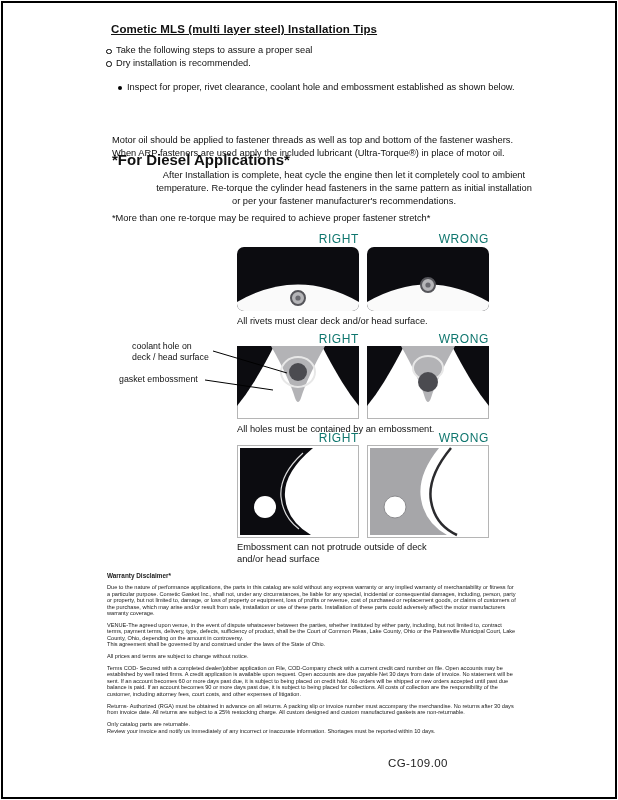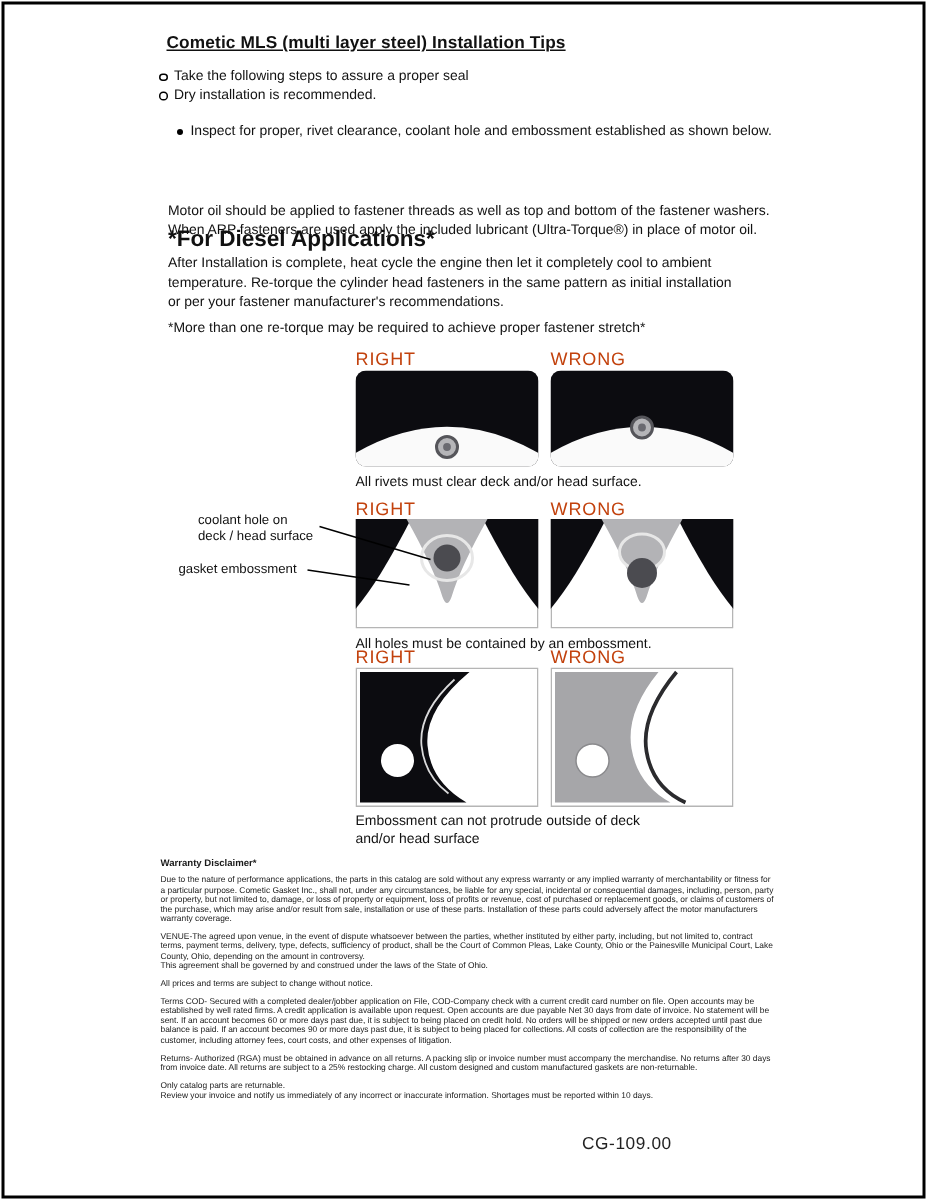--- a/index.html
+++ b/index.html
@@ -42,25 +42,25 @@
   ul.subtips li::before{
     content:"";position:absolute;left:1px;top:4px;
     width:4px;height:4px;background:#000;border-radius:50%;
   }
   .diesel-h{left:112px;top:116px;font-size:15px;font-weight:bold;margin-top:35px;}
   .bodypara{
     font-size:9.3px;line-height:13px;
     white-space:pre-line;
   }
   .p1{left:112px;top:134px;width:440px;}
-  .p2{left:112px;top:169px;width:440px;}
+  .p2{left:124px;top:169px;width:440px;text-align:center;}
   .p3{left:112px;top:212px;width:440px;}
   .dg-label{
-    width:122px;text-align:left;
-    font-size:12px;letter-spacing:0.6px;color:#c2410c;
+    width:122px;text-align:right;
+    font-size:12px;letter-spacing:0.6px;color:#0f766e;
   }
   .dimg{display:block;}
   .dcap{font-size:9.3px;line-height:12px;white-space:pre-line;}
   .ann{
     font-size:8.8px;line-height:10.6px;color:#111;
     white-space:pre-line;
   }
   .leader{z-index:3;}
   .warranty{
     left:107px;top:573px;width:409px;

